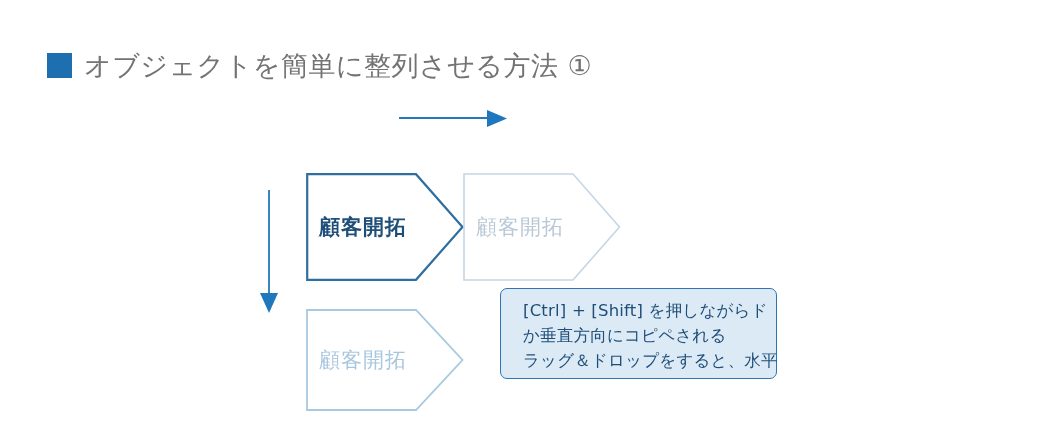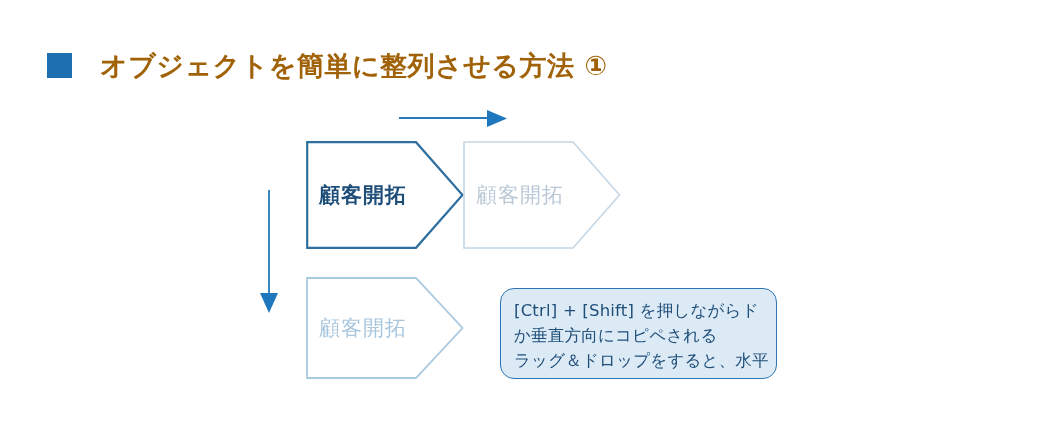--- a/index.html
+++ b/index.html
@@ -29,43 +29,44 @@
     align-items: center;
     height: 42px;
   }
   #title-bullet {
     width: 25px;
     height: 25px;
     background: #1d6fb0;
     flex: 0 0 auto;
   }
   #title-text {
-    margin-left: 28px;
+    margin-left: 12px;
     font-size: 27px;
-    font-weight: bold;
-    color: #a16207;
+    font-weight: normal;
+    color: #737373;
     letter-spacing: 0.5px;
     line-height: 1;
     white-space: nowrap;
   }
 
   
   #arrow-layer {
     position: absolute;
     left: 0;
     top: 0;
     width: 1040px;
     height: 447px;
     pointer-events: none;
   }
 
   
   .chevron {
     position: absolute;
     box-sizing: border-box;
+    margin-top: 32px;
   }
   .chevron svg {
     position: absolute;
     left: 0;
     top: 0;
     overflow: visible;
   }
   .chevron-label {
     position: absolute;
     left: 0;
@@ -118,22 +119,22 @@
   
   #callout {
     position: absolute;
     left: 500px;
     top: 288px;
     width: 277px;
     height: 91px;
     box-sizing: border-box;
     background: #dbeaf5;
     border: 1.5px solid #2e75b6;
-    border-radius: 14px;
-    padding: 9px 11px 0 13px;
+    border-radius: 7px;
+    padding: 9px 11px 0 22px;
   }
   #callout-text {
     margin: 0;
     font-size: 16.5px;
     line-height: 25px;
     color: #1f4e79;
     letter-spacing: 0.2px;
   }
   #callout-text .cl {
     display: block;

